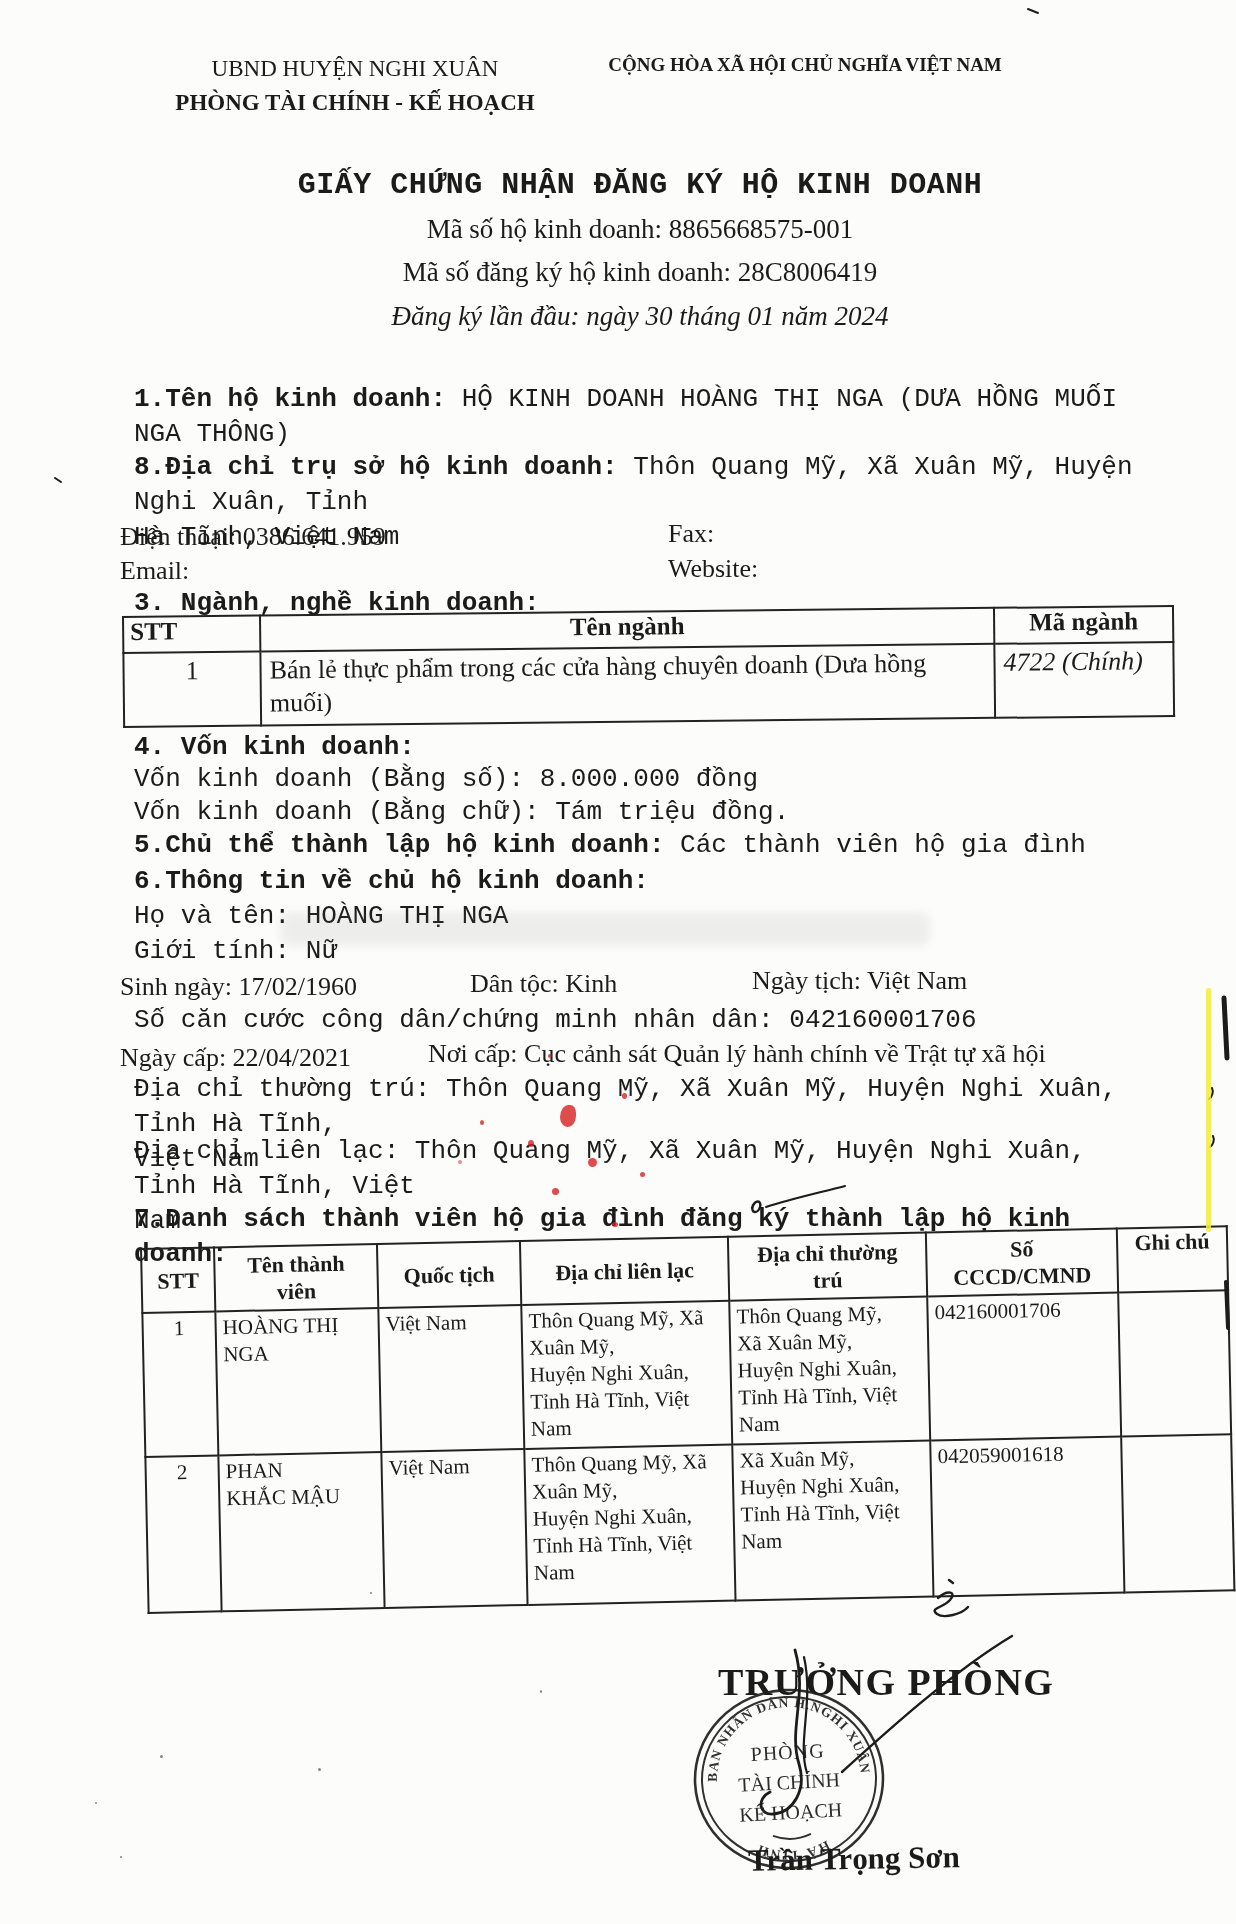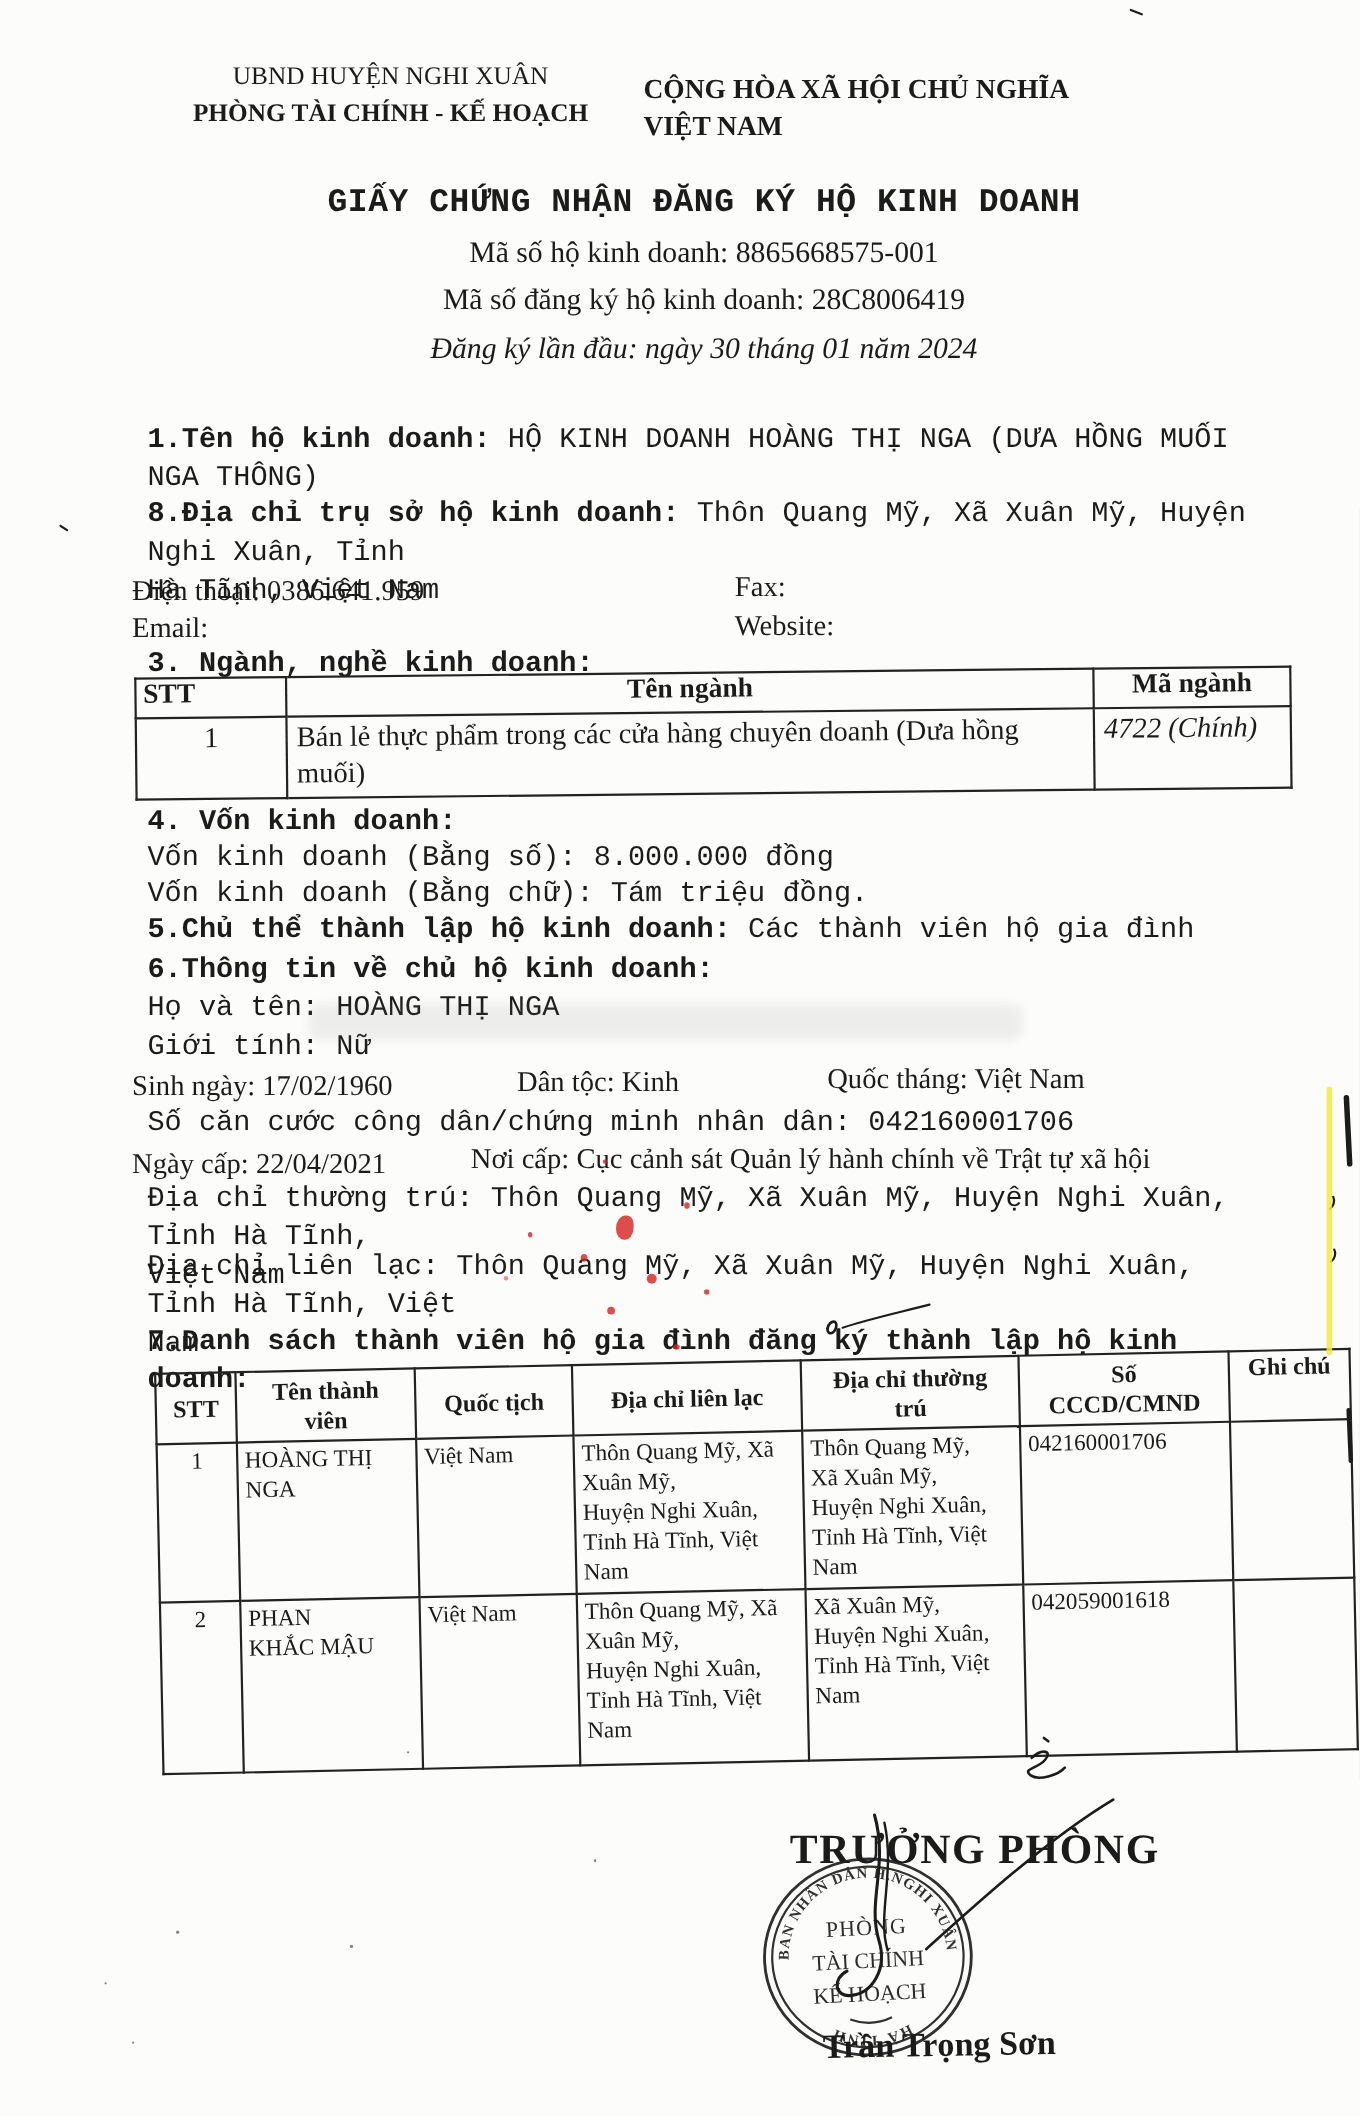--- a/index.html
+++ b/index.html
@@ -13,21 +13,21 @@
   .abs{position:absolute;}
   .pre{white-space:pre-line;}
   .b{font-weight:bold;}
   .i{font-style:italic;}
   .ctr{text-align:center;}
   .body-line{font-size:26px;line-height:35px;}
   .small-noise{position:absolute;background:#222;border-radius:50%;opacity:.55;}
 
   
   .hdr-left{left:170px;top:52px;width:370px;text-align:center;font-size:23px;line-height:34px;}
-  .hdr-right{left:585px;top:65px;width:440px;font-size:25px;line-height:34px;}
+  .hdr-right{left:585px;top:48px;width:440px;text-align:center;font-size:19px;line-height:34px;}
 
   
   .cblock{left:170px;width:940px;text-align:center;}
   .doc-title{top:168px;font-size:30px;font-weight:bold;letter-spacing:.5px;font-family:Liberation Mono, monospace;}
   .code1{top:214px;font-size:27px;}
   .code2{top:257px;font-size:27px;}
   .firstreg{top:301px;font-size:27px;font-style:italic;}
 
   .para{left:134px;width:1000px;font-family:Liberation Mono, monospace;}
 
@@ -126,21 +126,21 @@
   <div class="abs para body-line" style="top:828px">
     <span class="b">5.Chủ thể thành lập hộ kinh doanh:</span>
     <span>Các thành viên hộ gia đình</span>
   </div>
 
   <div class="abs para body-line b" style="top:864px">6.Thông tin về chủ hộ kinh doanh:</div>
   <div class="abs para body-line" style="top:899px">Họ và tên: HOÀNG THỊ NGA</div>
   <div class="abs para body-line" style="top:934px">Giới tính: Nữ</div>
   <div class="abs body-line" style="left:120px;top:969px;white-space:nowrap">Sinh ngày: 17/02/1960</div>
   <div class="abs body-line" style="left:470px;top:966px;white-space:nowrap">Dân tộc: Kinh</div>
-  <div class="abs body-line" style="left:752px;top:963px;white-space:nowrap">Quốc tháng: Việt Nam</div>
+  <div class="abs body-line" style="left:752px;top:963px;white-space:nowrap">Ngày tịch: Việt Nam</div>
   <div class="abs para body-line" style="top:1003px">Số căn cước công dân/chứng minh nhân dân: 042160001706</div>
   <div class="abs body-line" style="left:120px;top:1040px;white-space:nowrap">Ngày cấp: 22/04/2021</div>
   <div class="abs body-line" style="left:428px;top:1036px;white-space:nowrap">Nơi cấp: Cục cảnh sát Quản lý hành chính về Trật tự xã hội</div>
   <div class="abs para body-line pre" style="top:1072px">Địa chỉ thường trú: Thôn Quang Mỹ, Xã Xuân Mỹ, Huyện Nghi Xuân, Tỉnh Hà Tĩnh,
 Việt Nam</div>
   <div class="abs para body-line pre" style="top:1134px">Địa chỉ liên lạc: Thôn Quang Mỹ, Xã Xuân Mỹ, Huyện Nghi Xuân, Tỉnh Hà Tĩnh, Việt
 Nam</div>
 
   <div class="abs para body-line b" style="top:1202px">7.Danh sách thành viên hộ gia đình đăng ký thành lập hộ kinh doanh:</div>
 

